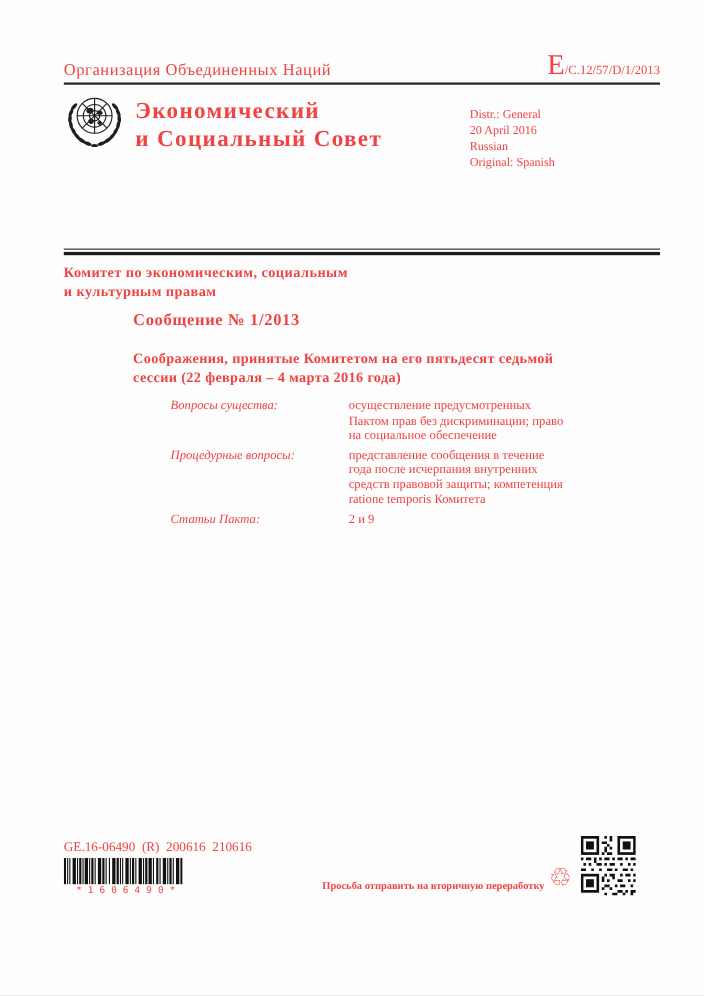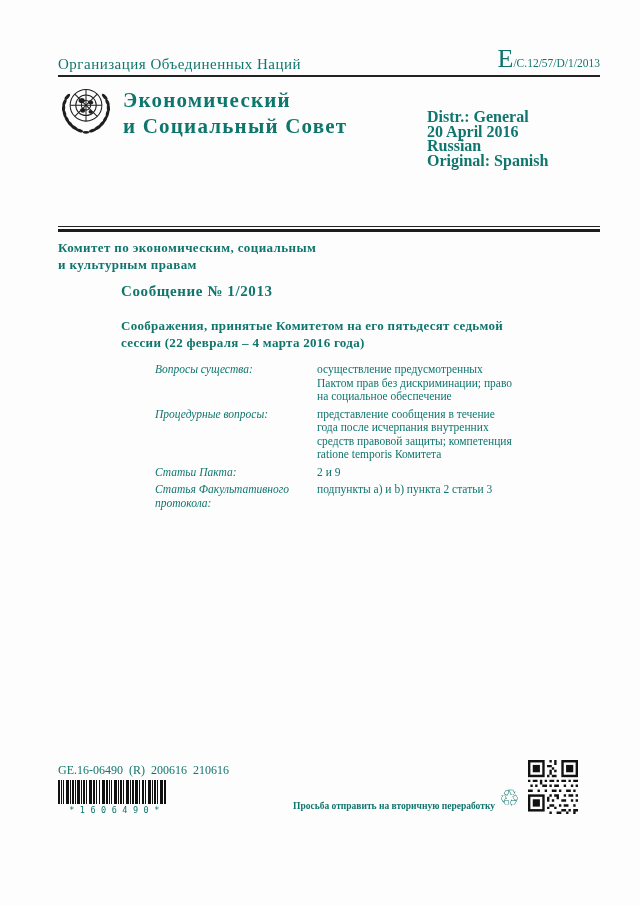--- a/index.html
+++ b/index.html
@@ -1,31 +1,31 @@
 <!DOCTYPE html>
 <html><head>
 <meta charset="utf-8">
 <style>
   html,body{margin:0;padding:0;background:#eaeaea;}
   .page{
     position:relative;width:640px;height:905px;margin:0 auto;
-    background:#fdfdfd;color:#0f766e;
+    background:#fdfdfd;color:#ef4444;
     font-family:"Liberation Serif","DejaVu Serif",serif;
     overflow:hidden;outline:1px solid #d6d6d6;
   }
   .abs{position:absolute;}
   
   .org-name{left:58px;top:56px;font-size:15px;letter-spacing:.5px;}
   .doc-symbol{right:40px;top:44px;white-space:nowrap;text-align:right;}
   .doc-symbol .big-e{font-size:26px;font-weight:400;}
   .doc-symbol .rest{font-size:11.5px;}
   .rule-full{left:58px;top:75px;width:542px;height:2px;background:#222;}
   .emblem{left:57px;top:81px;width:58px;height:56px;}
   .council-title{left:123px;top:87px;font-size:21px;font-weight:bold;line-height:26px;letter-spacing:1.2px;}
-  .distr-block{left:427px;top:110px;font-size:16px;line-height:14.5px;font-weight:bold;}
+  .distr-block{left:427px;top:97px;font-size:11px;line-height:14.5px;}
   
   .double-rule{left:58px;top:226px;width:542px;}
   .double-rule .thin{height:1px;background:#222;margin-bottom:2px;}
   .double-rule .thick{height:3px;background:#1c1c1c;}
   .committee-name{left:58px;top:239px;font-size:13px;font-weight:bold;line-height:17px;letter-spacing:.4px;}
   .comm-title{left:121px;top:283px;font-size:15px;font-weight:bold;letter-spacing:.6px;}
   .comm-subtitle{left:121px;top:317px;width:418px;font-size:13px;font-weight:bold;line-height:17px;letter-spacing:.3px;}
   
   .details{left:155px;top:363px;width:420px;font-size:11.5px;line-height:13.5px;}
   .detail-row{display:flex;margin-bottom:4px;}
@@ -120,24 +120,20 @@
       <div class="detail-label">Вопросы существа:</div>
       <div class="detail-value">осуществление предусмотренных Пактом прав без дискриминации; право на социальное обеспечение</div>
     </div>
     <div class="detail-row">
       <div class="detail-label">Процедурные вопросы:</div>
       <div class="detail-value">представление сообщения в течение года после исчерпания внутренних средств правовой защиты; компетенция ratione temporis Комитета</div>
     </div>
     <div class="detail-row">
       <div class="detail-label">Статьи Пакта:</div>
       <div class="detail-value">2 и 9</div>
-    </div>
-    <div class="detail-row">
-      <div class="detail-label">Статья Факультативного протокола:</div>
-      <div class="detail-value">подпункты a) и b) пункта 2 статьи 3</div>
     </div>
   </div>
 
   <div class="abs ge-number">GE.16-06490 (R) 200616 210616</div>
 
   <div class="abs barcode">
     <svg viewBox="0 0 108 24" width="108" height="24" preserveAspectRatio="none">
       <g fill="#111">
         <rect x="0" width="2" height="24"></rect>
           <rect x="3" width="1" height="24"></rect>

